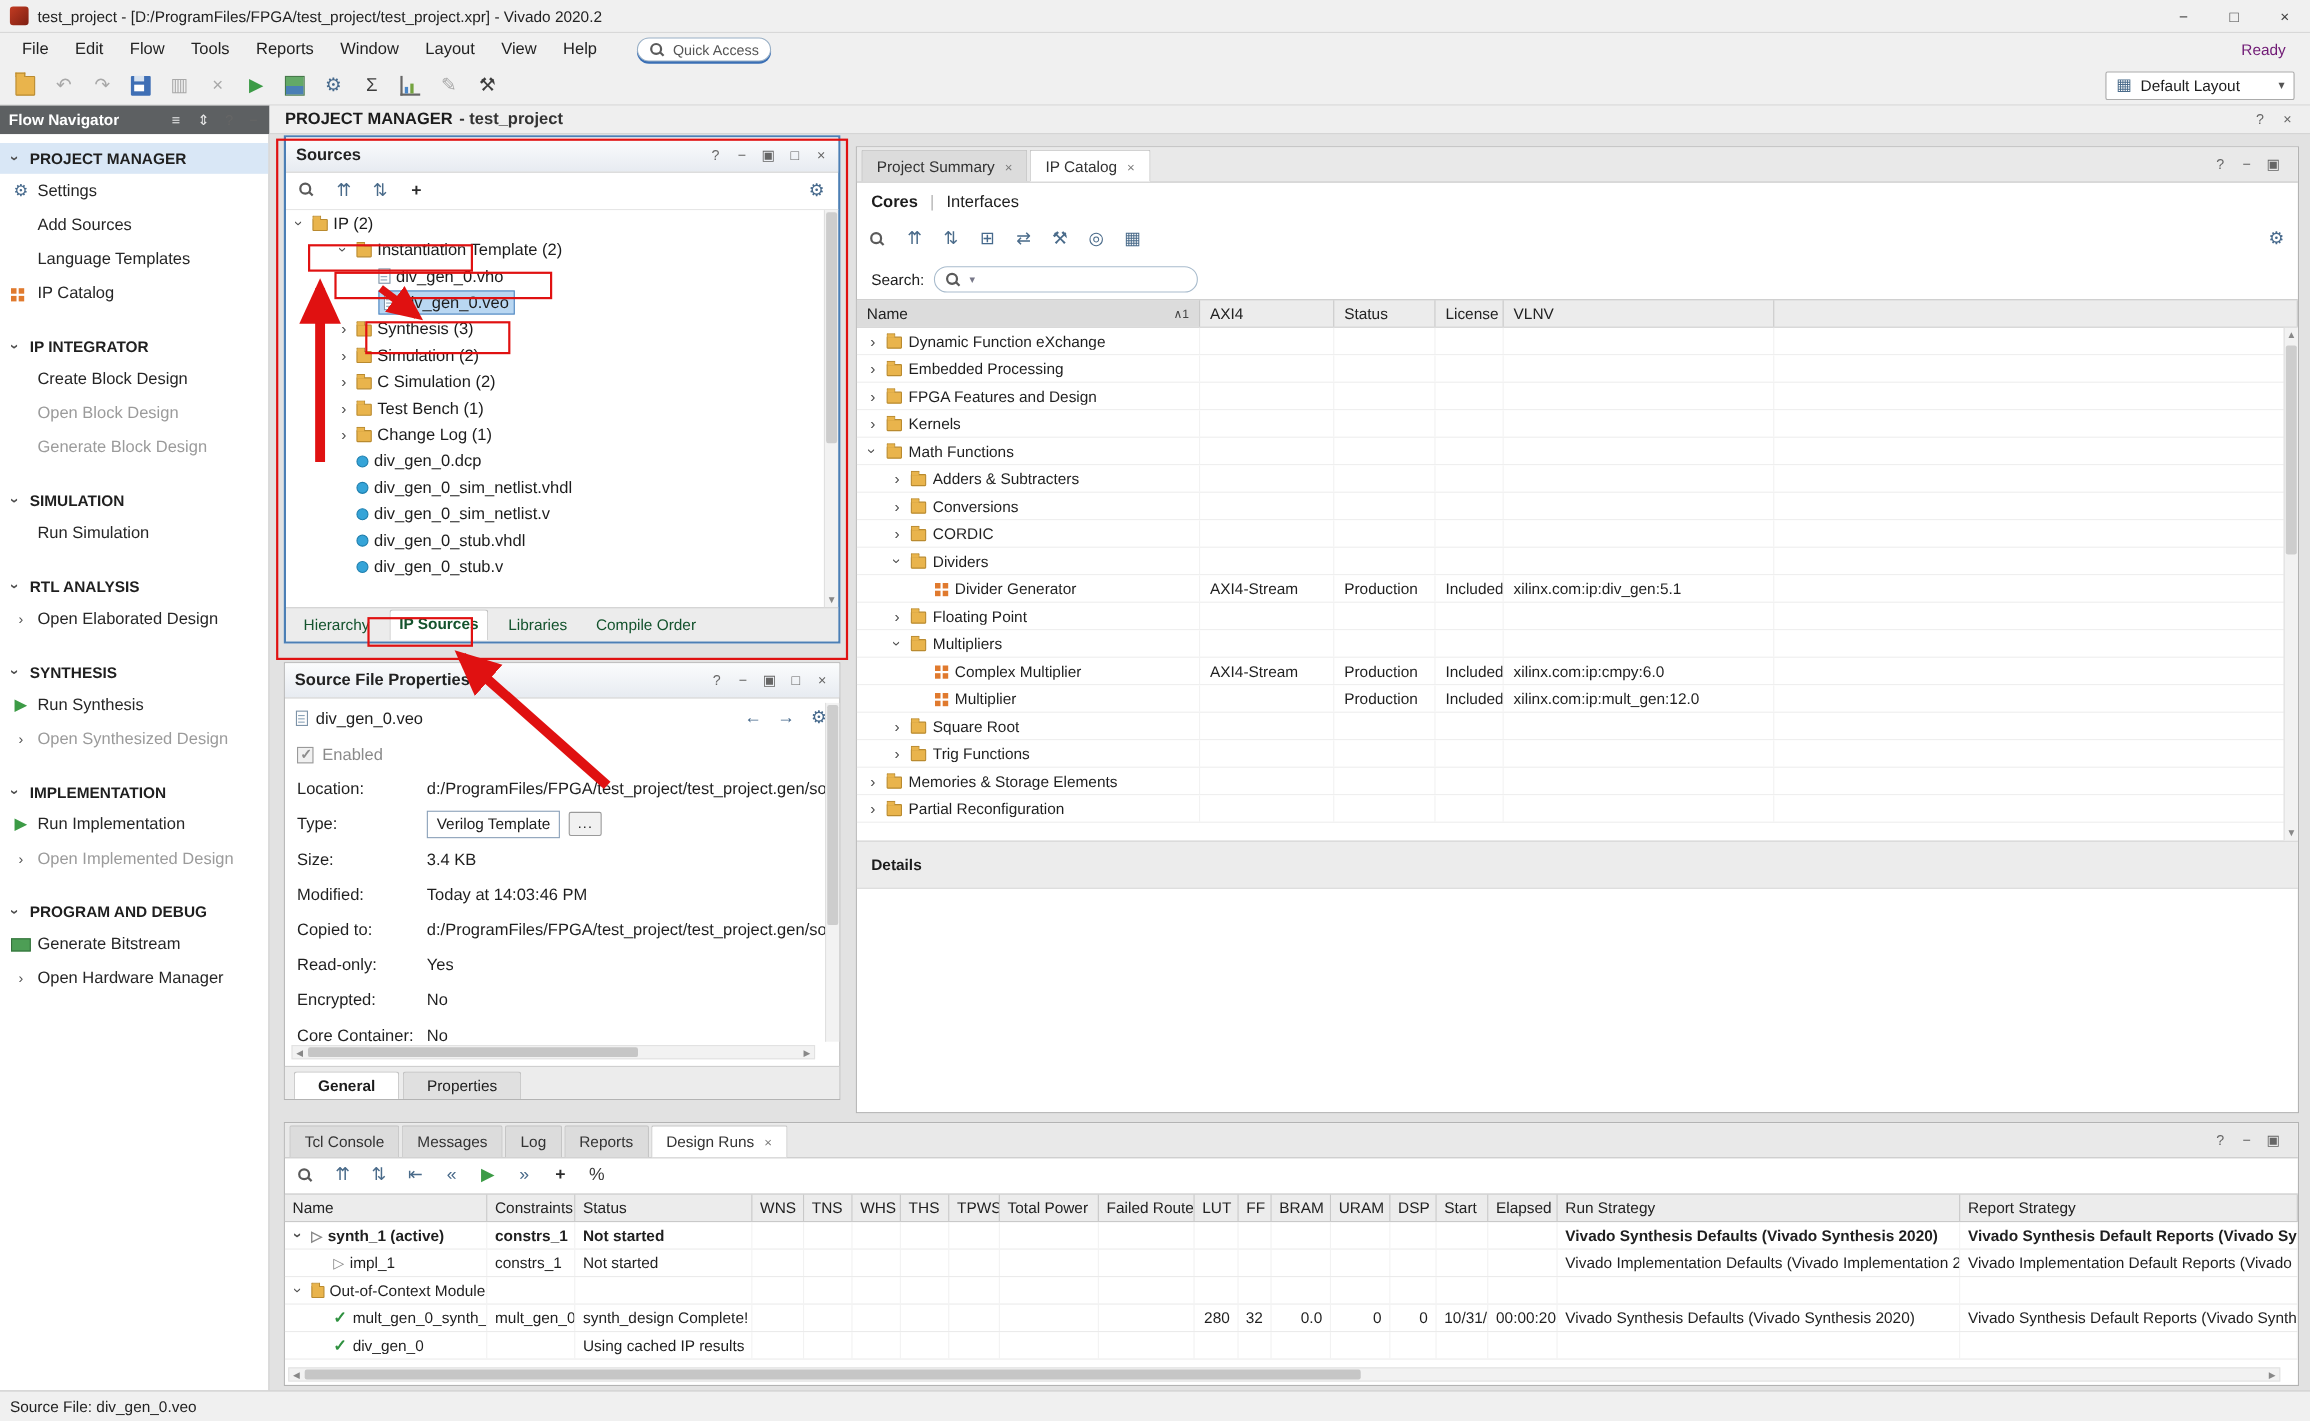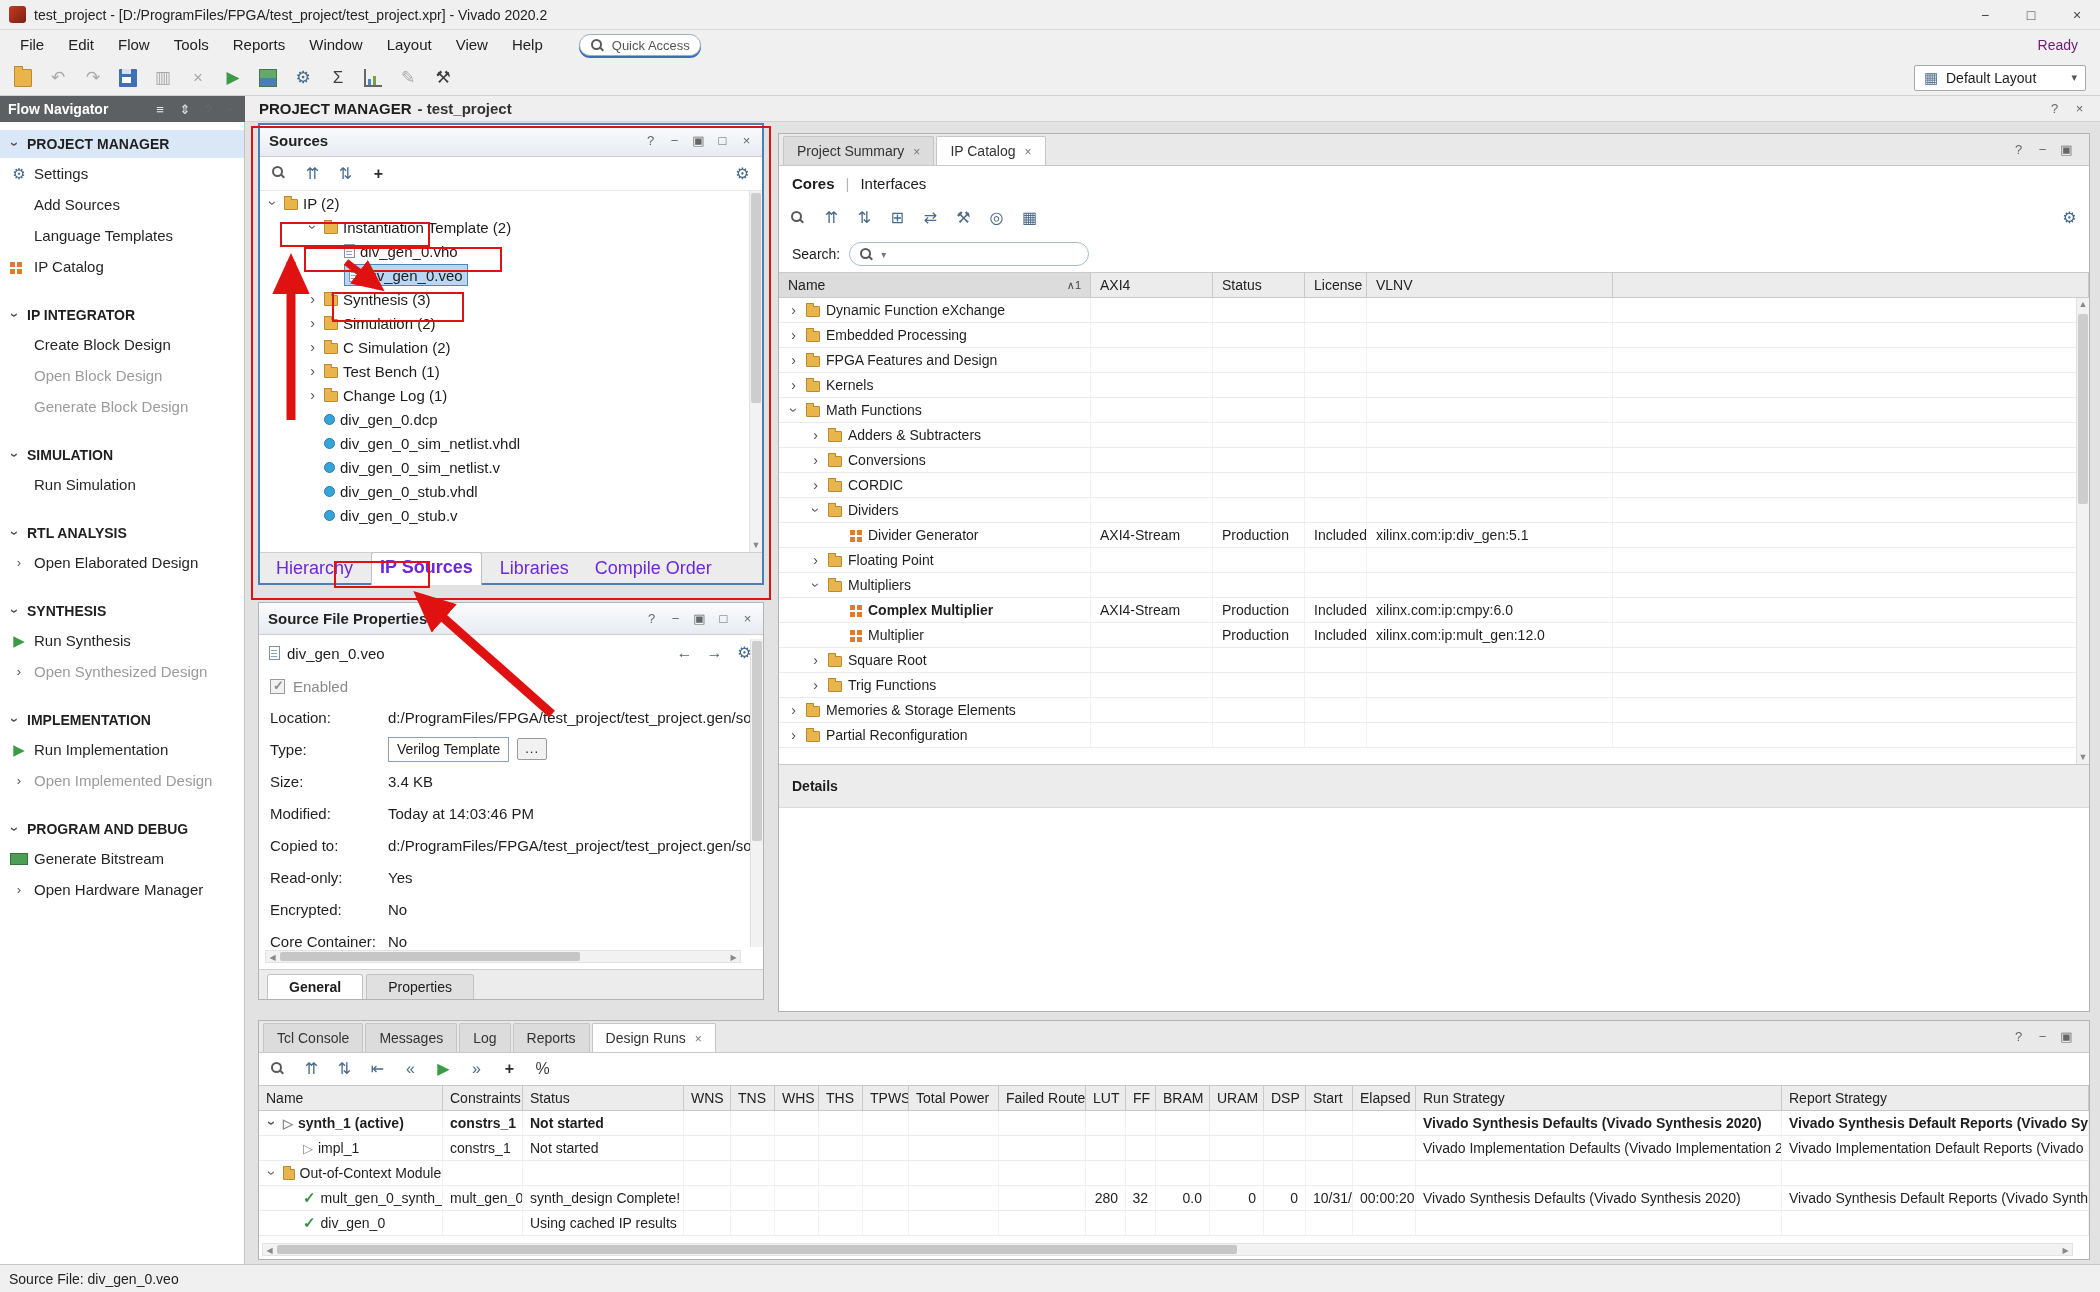--- a/index.html
+++ b/index.html
@@ -87,21 +87,21 @@
   .icn.tt{min-width:17px;height:17px;font-size:16px}
   
   #sources-panel{left:258px;top:123px;width:506px;height:462px;border:2px solid #4c7fb5;display:flex;flex-direction:column}
   #src-tree{flex:1;position:relative;overflow:hidden;padding-top:0}
   .trow{height:24px;display:flex;align-items:center;gap:5px;white-space:nowrap}
   .selbox{background:#b9d7f2;border:1px solid #4f86c0;display:inline-flex;align-items:center;gap:5px;height:22px;padding:0 4px}
   .vscroll{position:absolute;top:0;right:0;width:13px;bottom:0;background:#f2f2f2;border-left:1px solid #e0e0e0;z-index:3}
   .vthumb{position:absolute;left:1px;right:1px;background:#cdcdcd;border-radius:2px}
   .sarrow{position:absolute;left:0;right:0;height:13px;color:#888;font-size:9px;text-align:center;line-height:13px}
   .btabs{height:31px;background:#ececec;border-top:1px solid #cfcfcf;display:flex;align-items:center;padding-left:8px;gap:10px;flex:none}
-  .stab{padding:4px 8px;font-size:18px;color:#6d28d9;white-space:nowrap}
+  .stab{padding:4px 8px;font-size:14px;color:#14532d;white-space:nowrap}
   .stab.on{font-weight:bold;background:#fff;border:1px solid #c2c2c2;border-bottom:none;border-radius:3px 3px 0 0;padding-bottom:7px}
   
   #props-panel{left:258px;top:602px;width:506px;height:398px;display:flex;flex-direction:column}
   .file-row{display:flex;align-items:center;gap:7px;padding:0 10px;height:36px;flex:none}
   .file-row .tgroup{margin-left:auto;gap:13px}
   .enabled-row{display:flex;align-items:center;gap:8px;padding:0 11px;height:30px;color:#8a8a8a;font-size:15px;flex:none}
   .prow{display:flex;align-items:center;height:32px;padding:0 11px;font-size:15px;flex:none}
   .plabel{width:118px;min-width:118px;color:#1f1f1f}
   .pvalue{white-space:nowrap;overflow:hidden;color:#1f1f1f}
   .combo{border:1px solid #8aa0b8;background:#fff;height:25px;display:inline-flex;align-items:center;padding:0 8px;font-size:14px}
@@ -726,21 +726,21 @@
               <span class="nicon ic-folder"></span>
               <span class="tlabel">Multipliers</span>
             </div>
             <div class="ccell"></div>
             <div class="ccell"></div>
             <div class="ccell"></div>
             <div class="ccell"></div>
             <div class="ccell"></div>
           </div>
           <div class="crow">
-            <div class="ccell name" style="padding-left: 52px; font-weight: bold;">
+            <div class="ccell name" style="padding-left: 52px;">
               <span class="tw none"></span>
               <span class="nicon ic-ip"></span>
               <span class="tlabel">Complex Multiplier</span>
             </div>
             <div class="ccell">AXI4-Stream</div>
             <div class="ccell">Production</div>
             <div class="ccell">Included</div>
             <div class="ccell">xilinx.com:ip:cmpy:6.0</div>
             <div class="ccell"></div>
           </div>

